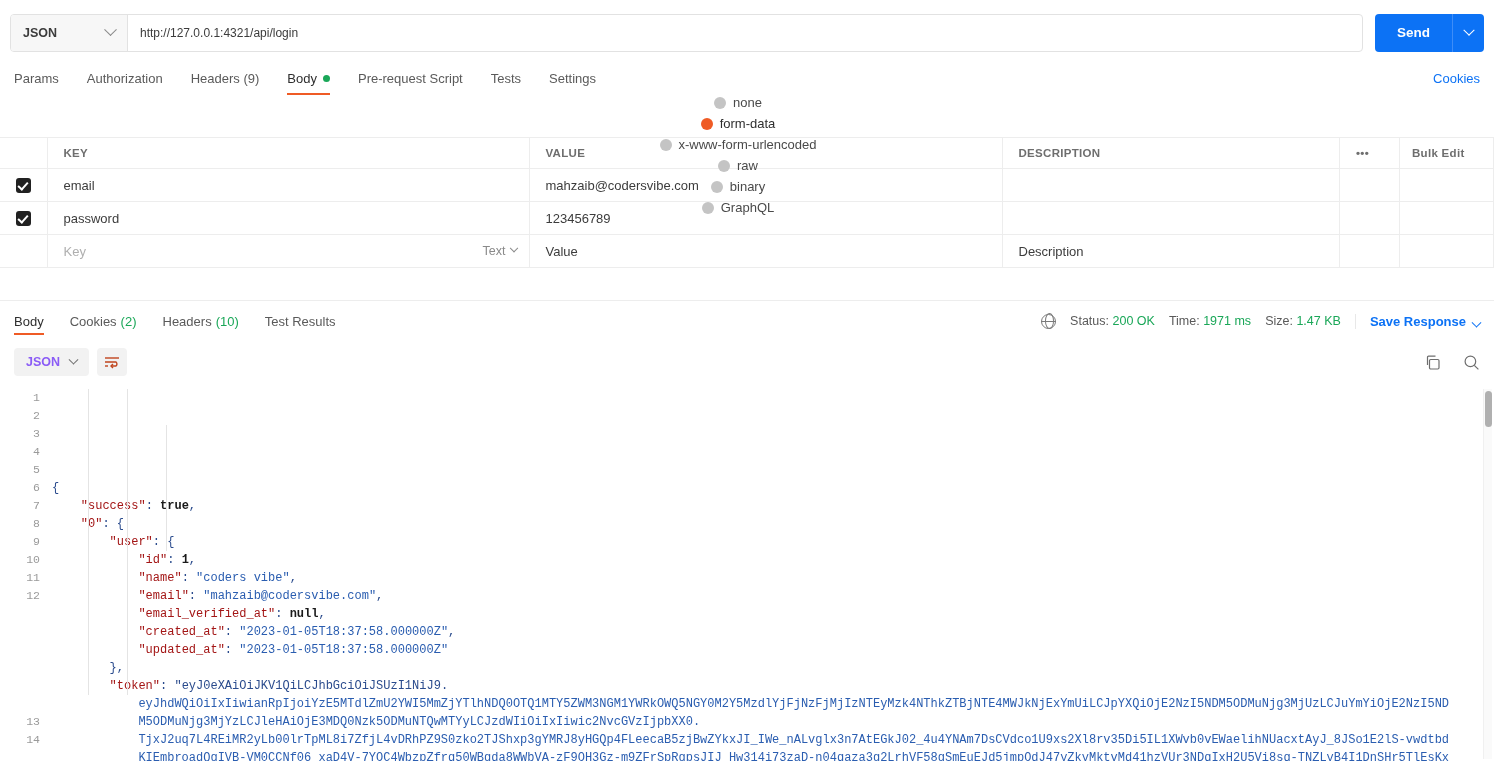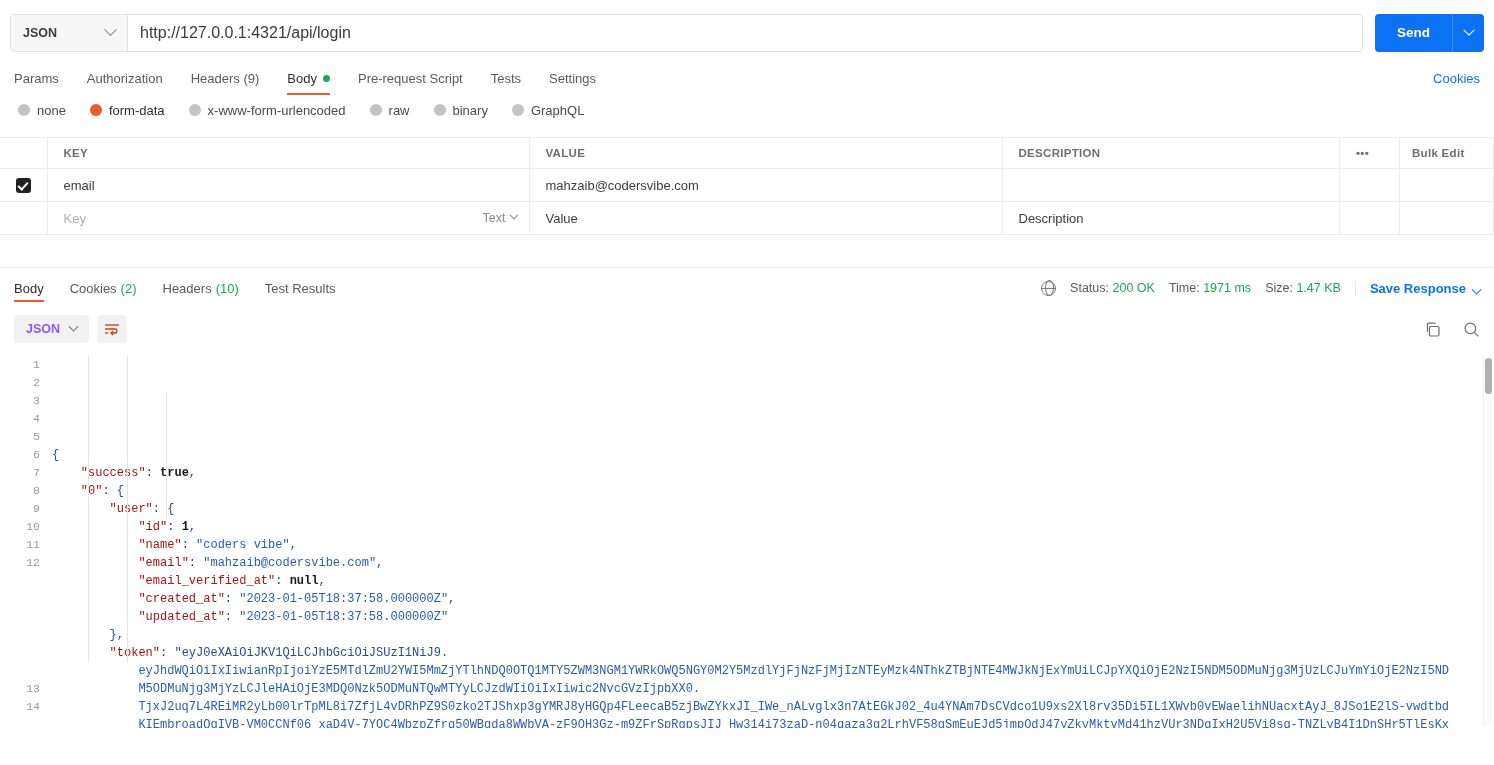--- a/index.html
+++ b/index.html
@@ -29,21 +29,21 @@
     border-right: 1px solid #e2e2e2;
     font-weight: 600; font-size: 12.5px; color: #3c3c3c;
     cursor: pointer;
   }
   .chev {
     width: 9px; height: 9px; border-right: 1.4px solid #8a8a8a; border-bottom: 1.4px solid #8a8a8a;
     transform: rotate(45deg) translate(-2px,-2px); display: inline-block;
   }
   .url-input {
     flex: 1; border: none; outline: none; padding: 10px 12px;
-    font-family: "Liberation Sans", sans-serif; font-size: 16px;
+    font-family: "Liberation Sans", sans-serif; font-size: 12px;
     color: #3c3c3c; background: transparent;
   }
   .send-wrap { display: flex; margin-left: 12px; height: 38px; }
   .send-btn {
     background: #0c72f5; color: #fff; border: none;
     font-family: "Liberation Sans", sans-serif;
     font-size: 13.5px; font-weight: 600;
     padding: 0 22px; border-radius: 4px 0 0 4px; cursor: pointer;
   }
   .send-caret {
@@ -72,21 +72,21 @@
   .dot-green {
     width: 7px; height: 7px; border-radius: 50%; background: #1aa758;
     display: inline-block; margin-left: 6px;
   }
   .cookies-link {
     margin-left: auto; color: #0c72f5; font-size: 13px; cursor: pointer;
   }
 
   
   .body-types {
-    display: flex; align-items: center; padding: 0 18px; height: 30px; gap: 6px;
+    display: flex; align-items: center; padding: 0 18px; height: 30px; gap: 6px; flex-direction: column;
   }
   .btype { display: flex; align-items: center; margin-right: 18px; cursor: pointer; font-size: 13px; color: #4a4a4a; }
   .radio {
     width: 12px; height: 12px; border-radius: 50%; background: #c4c4c4;
     display: inline-block; margin-right: 7px;
   }
   .btype.sel .radio { background: #ef5b25; }
   .btype.sel { color: #2e2e2e; align-items: center; }
 
   
@@ -280,20 +280,28 @@
     <th class="col-key">KEY</th>
     <th class="col-val">VALUE</th>
     <th class="col-desc">DESCRIPTION</th>
     <th class="col-dots">•••</th>
     <th class="col-bulk">Bulk Edit</th>
   </tr>
   <tr>
     <td class="col-chk"><span class="chk"></span></td>
     <td class="col-key">email</td>
     <td class="col-val">mahzaib@codersvibe.com</td>
+    <td class="col-desc"></td>
+    <td class="col-dots"></td>
+    <td class="col-bulk"></td>
+  </tr>
+  <tr>
+    <td class="col-chk"><span class="chk"></span></td>
+    <td class="col-key">password</td>
+    <td class="col-val">123456789</td>
     <td class="col-desc"></td>
     <td class="col-dots"></td>
     <td class="col-bulk"></td>
   </tr>
   <tr>
     <td class="col-chk"></td>
     <td class="col-key">
       <div class="key-cell-inner">
         <span class="ph">Key</span>
         <span class="text-sel">

